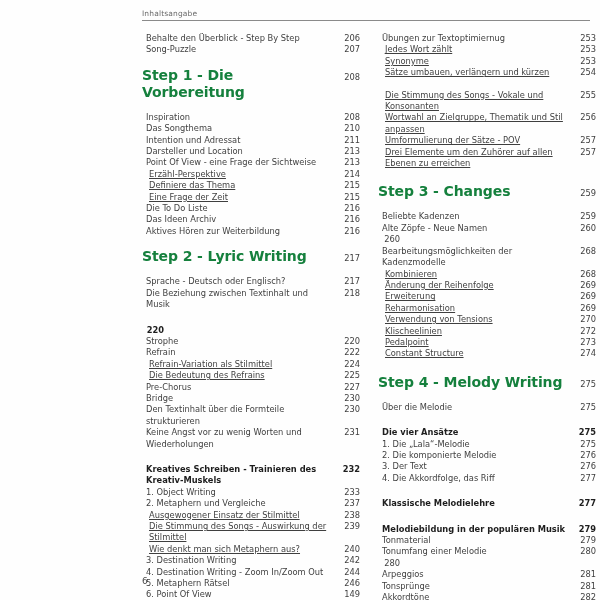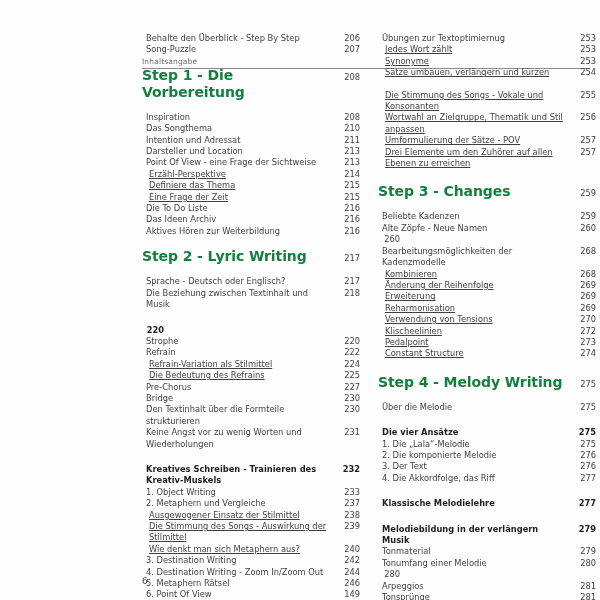--- a/index.html
+++ b/index.html
@@ -27,21 +27,20 @@
     position: absolute;
     left: 142px;
     top: 9px;
     width: 448px;
   }
   .header-title {
     font-size: 7.5px;
     color: #6a6a6a;
     letter-spacing: 0.15px;
     padding-bottom: 2px;
-    margin-top: 48px;
   }
   .header-rule {
     height: 1px;
     background: #8a8a8a;
     width: 448px;
   }
 
   
   .columns {
     position: absolute;
@@ -440,21 +439,21 @@
       <div class="sp-l"></div>
 
       <div class="entry lvl1 bold">
         <span class="txt">Klassische Melodielehre</span>
         <span class="pg">277</span>
       </div>
 
       <div class="sp-l"></div>
 
       <div class="entry lvl1 bold">
-        <span class="txt">Melodiebildung in der verlängern Musik</span>
+        <span class="txt">Melodiebildung in der populären Musik</span>
         <span class="pg">279</span>
       </div>
       <div class="entry lvl1">
         <span class="txt">Tonmaterial</span>
         <span class="pg">279</span>
       </div>
       <div class="entry lvl1">
         <span class="txt">Tonumfang einer Melodie</span>
         <span class="pg">280</span>
       </div>

